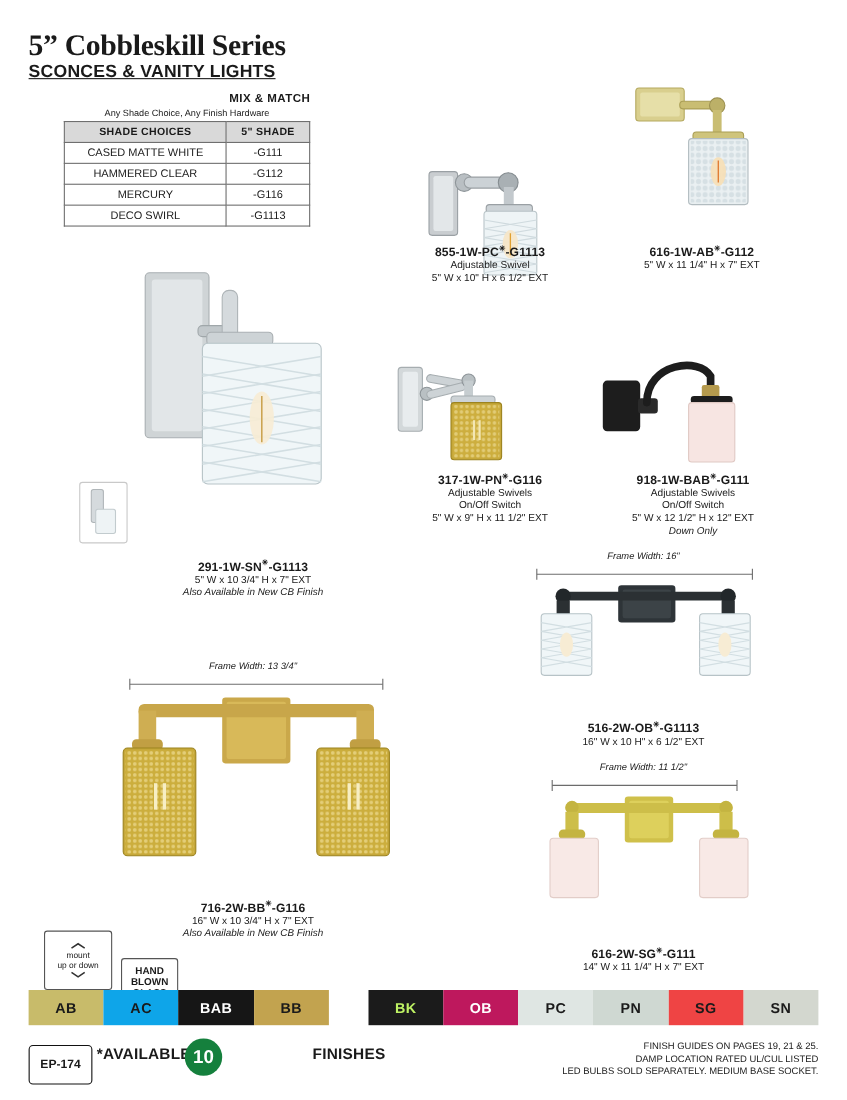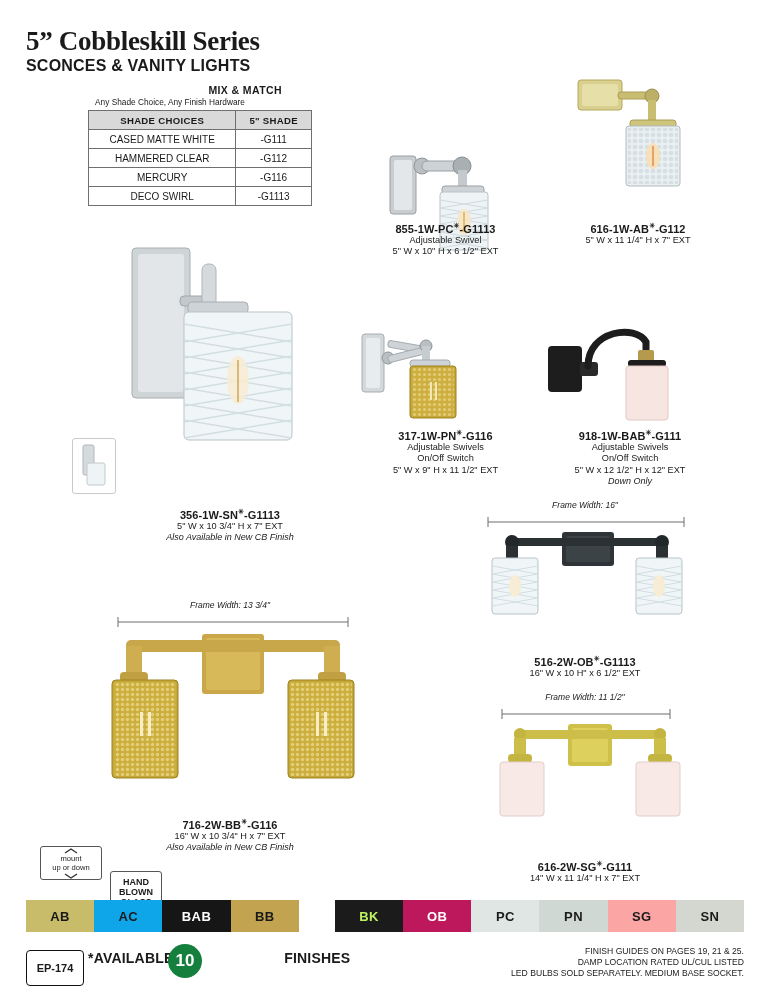--- a/index.html
+++ b/index.html
@@ -15,28 +15,28 @@
   .page { position:relative; width:770px; height:1000px; }
 
   
   .title {
     position:absolute; left:26px; top:26px;
     font-family:"Liberation Serif", serif;
     font-size:27px; font-weight:bold; letter-spacing:-0.3px;
   }
   .subtitle {
     position:absolute; left:26px; top:57px;
-    font-size:16px; font-weight:bold; letter-spacing:0.2px;
+    font-size:16px; font-weight:bold; letter-spacing:0.2px;text-decoration:underline;
   }
 
   
   .mm-wrap { position:absolute; left:58px; top:84px; width:224px; }
   .mm-title { text-align:right; font-size:10.5px; font-weight:bold; letter-spacing:.4px; }
   .mm-sub { text-align:center; font-size:8.3px; margin-top:1px; }
-  table.mm { border-collapse:collapse; width:224px; margin-top:3px;margin-left:30px; }
+  table.mm { border-collapse:collapse; width:224px; margin-top:3px; }
   table.mm td, table.mm th {
     border:1px solid #6f6f6f;
     font-size:10px;
     height:19px;
     text-align:center;
     padding:0 2px;
   }
   table.mm th { background:#d9d9d9; font-weight:bold; font-size:9.6px; letter-spacing:.3px; }
   table.mm td.left { width:148px; }
   table.mm td.right { width:76px; }
@@ -237,21 +237,21 @@
     <path d="M120 120 v42" stroke="#caa24e" stroke-width="1.4"></path>
   </svg>
   <div class="inset">
     <svg width="42" height="54">
       <rect x="10" y="6" width="11" height="30" rx="2" fill="#d5dadd" stroke="#b0b6b9"></rect>
       <rect x="14" y="24" width="18" height="22" rx="2" fill="#eef3f5" stroke="#c2cbce"></rect>
     </svg>
   </div>
   <div class="prod" style="left:120px;top:508px;width:220px;">
     <div class="sku">
-      <span>356-1W-SN</span><sup>✳</sup><span>-G1113</span>
+      <span>291-1W-SN</span><sup>✳</sup><span>-G1113</span>
     </div>
     <div class="desc">5" W x 10 3/4" H x 7" EXT</div>
     <div class="italic">Also Available in New CB Finish</div>
   </div>
 
   <div class="framew" style="position:absolute;left:470px;top:500px;width:230px;">Frame Width: 16"</div>
   <svg width="240" height="130" style="position:absolute;left:466px;top:512px;">
     <line x1="22" y1="10" x2="218" y2="10" stroke="#6c6c6c" stroke-width="1"></line>
     <line x1="22" y1="5" x2="22" y2="15" stroke="#6c6c6c"></line>
     <line x1="218" y1="5" x2="218" y2="15" stroke="#6c6c6c"></line>
@@ -336,21 +336,21 @@
     <rect x="34" y="58" width="44" height="54" rx="3" fill="#f8e9e6" stroke="#e2cdc8"></rect>
     <rect x="170" y="58" width="44" height="54" rx="3" fill="#f8e9e6" stroke="#e2cdc8"></rect>
   </svg>
   <div class="prod" style="left:470px;top:860px;width:230px;">
     <div class="sku">
       <span>616-2W-SG</span><sup>✳</sup><span>-G111</span>
     </div>
     <div class="desc">14" W x 11 1/4" H x 7" EXT</div>
   </div>
 
-  <div class="badge" style="left:40px;top:846px;width:62px;height:34px;">
+  <div class="badge" style="left:40px;top:846px;width:62px;height:54px;">
     <svg width="16" height="8">
         <path d="M2 6 L8 2 L14 6" stroke="#333" fill="none" stroke-width="1.4"></path>
       </svg>
     <div class="bl">mount</div>
     <div class="bl">up or down</div>
     <svg width="16" height="8">
         <path d="M2 2 L8 6 L14 2" stroke="#333" fill="none" stroke-width="1.4"></path>
       </svg>
   </div>
   <div class="badge" style="left:110px;top:846px;width:52px;height:42px;margin-top:25px;">
@@ -361,21 +361,21 @@
 
   <div class="finishbar">
     <div style="background:#c8bb6a;color:#1a1a1a;">AB</div>
     <div style="background:#0ea5e9;color:#1a1a1a;">AC</div>
     <div style="background:#161616;color:#ffffff;">BAB</div>
     <div style="background:#c2a34f;color:#1a1a1a;">BB</div>
     <div style="background:#1b1b1b;color:#bef264;margin-left:36px;">BK</div>
     <div style="background:#be185d;color:#ffffff;">OB</div>
     <div style="background:#dfe6e3;color:#1a1a1a;">PC</div>
     <div style="background:#cfd8d2;color:#1a1a1a;">PN</div>
-    <div style="background:#fca5a5;color:#1a1a1a;">SG</div>
+    <div style="background:#ef4444;color:#1a1a1a;">SG</div>
     <div style="background:#d3d7cf;color:#1a1a1a;">SN</div>
   </div>
 
   <div class="ep">EP-174</div>
   <div class="avail">
     <span>*AVAILABLE IN</span>
     <span style="display:inline-block;width:84px;"></span>
     <span>FINISHES</span>
   </div>
   <div class="circ10">10</div>

